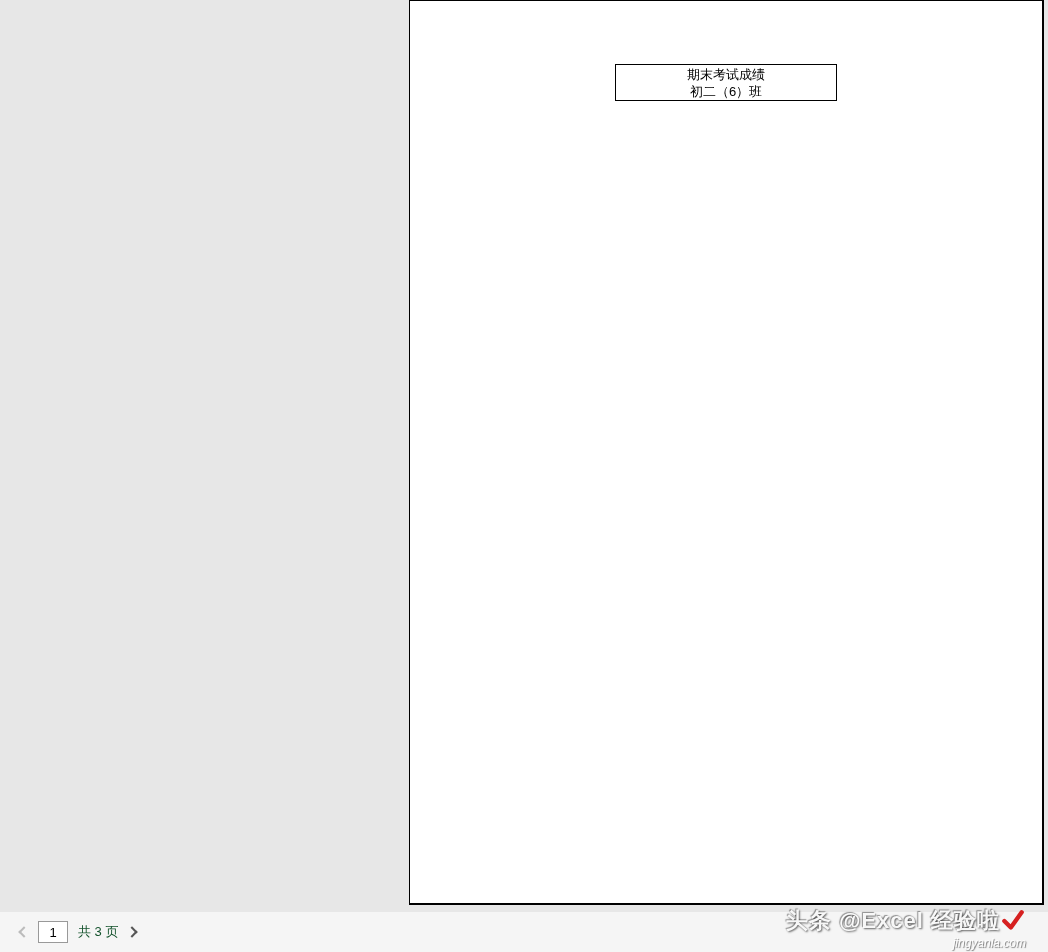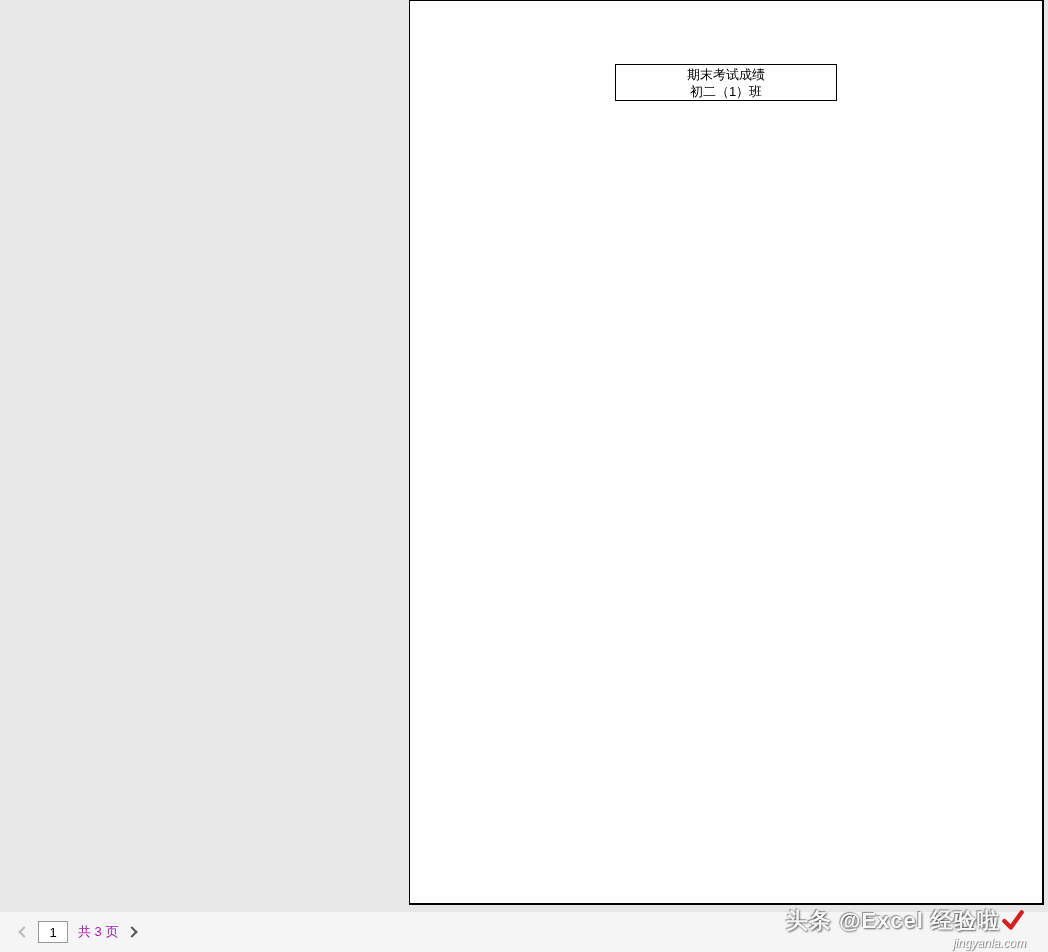--- a/index.html
+++ b/index.html
@@ -82,21 +82,21 @@
     .page-input {
       width: 30px;
       height: 22px;
       border: 1px solid #999;
       text-align: center;
       font-size: 13px;
       margin-right: 10px;
       background: #fff;
     }
     .pager-label {
-      color: #a21caf;
+      color: #14532d;
     }
     .watermark-main {
       position: absolute;
       bottom: 16px;
       right: 48px;
       font-size: 22px;
       font-weight: bold;
       color: rgba(255, 255, 255, 0.95);
       text-shadow: 1px 1px 2px rgba(0,0,0,0.6), -1px -1px 1px rgba(0,0,0,0.4);
       letter-spacing: 1px;
@@ -128,21 +128,21 @@
       pointer-events: none;
     }
   </style>
 </head>
 <body>
 
 <div class="preview-area">
   <div class="page">
     <div class="title-box">
       <div>期末考试成绩</div>
-      <div>初二（1）班</div>
+      <div>初二（6）班</div>
     </div>
   </div>
 </div>
 
 <div class="pager-bar">
   <span class="pager-arrow arrow-left"></span>
   <input class="page-input" type="text" value="1" style="">
   <span class="pager-label">共 3 页</span>
   <span class="pager-arrow arrow-right"></span>
 </div>

